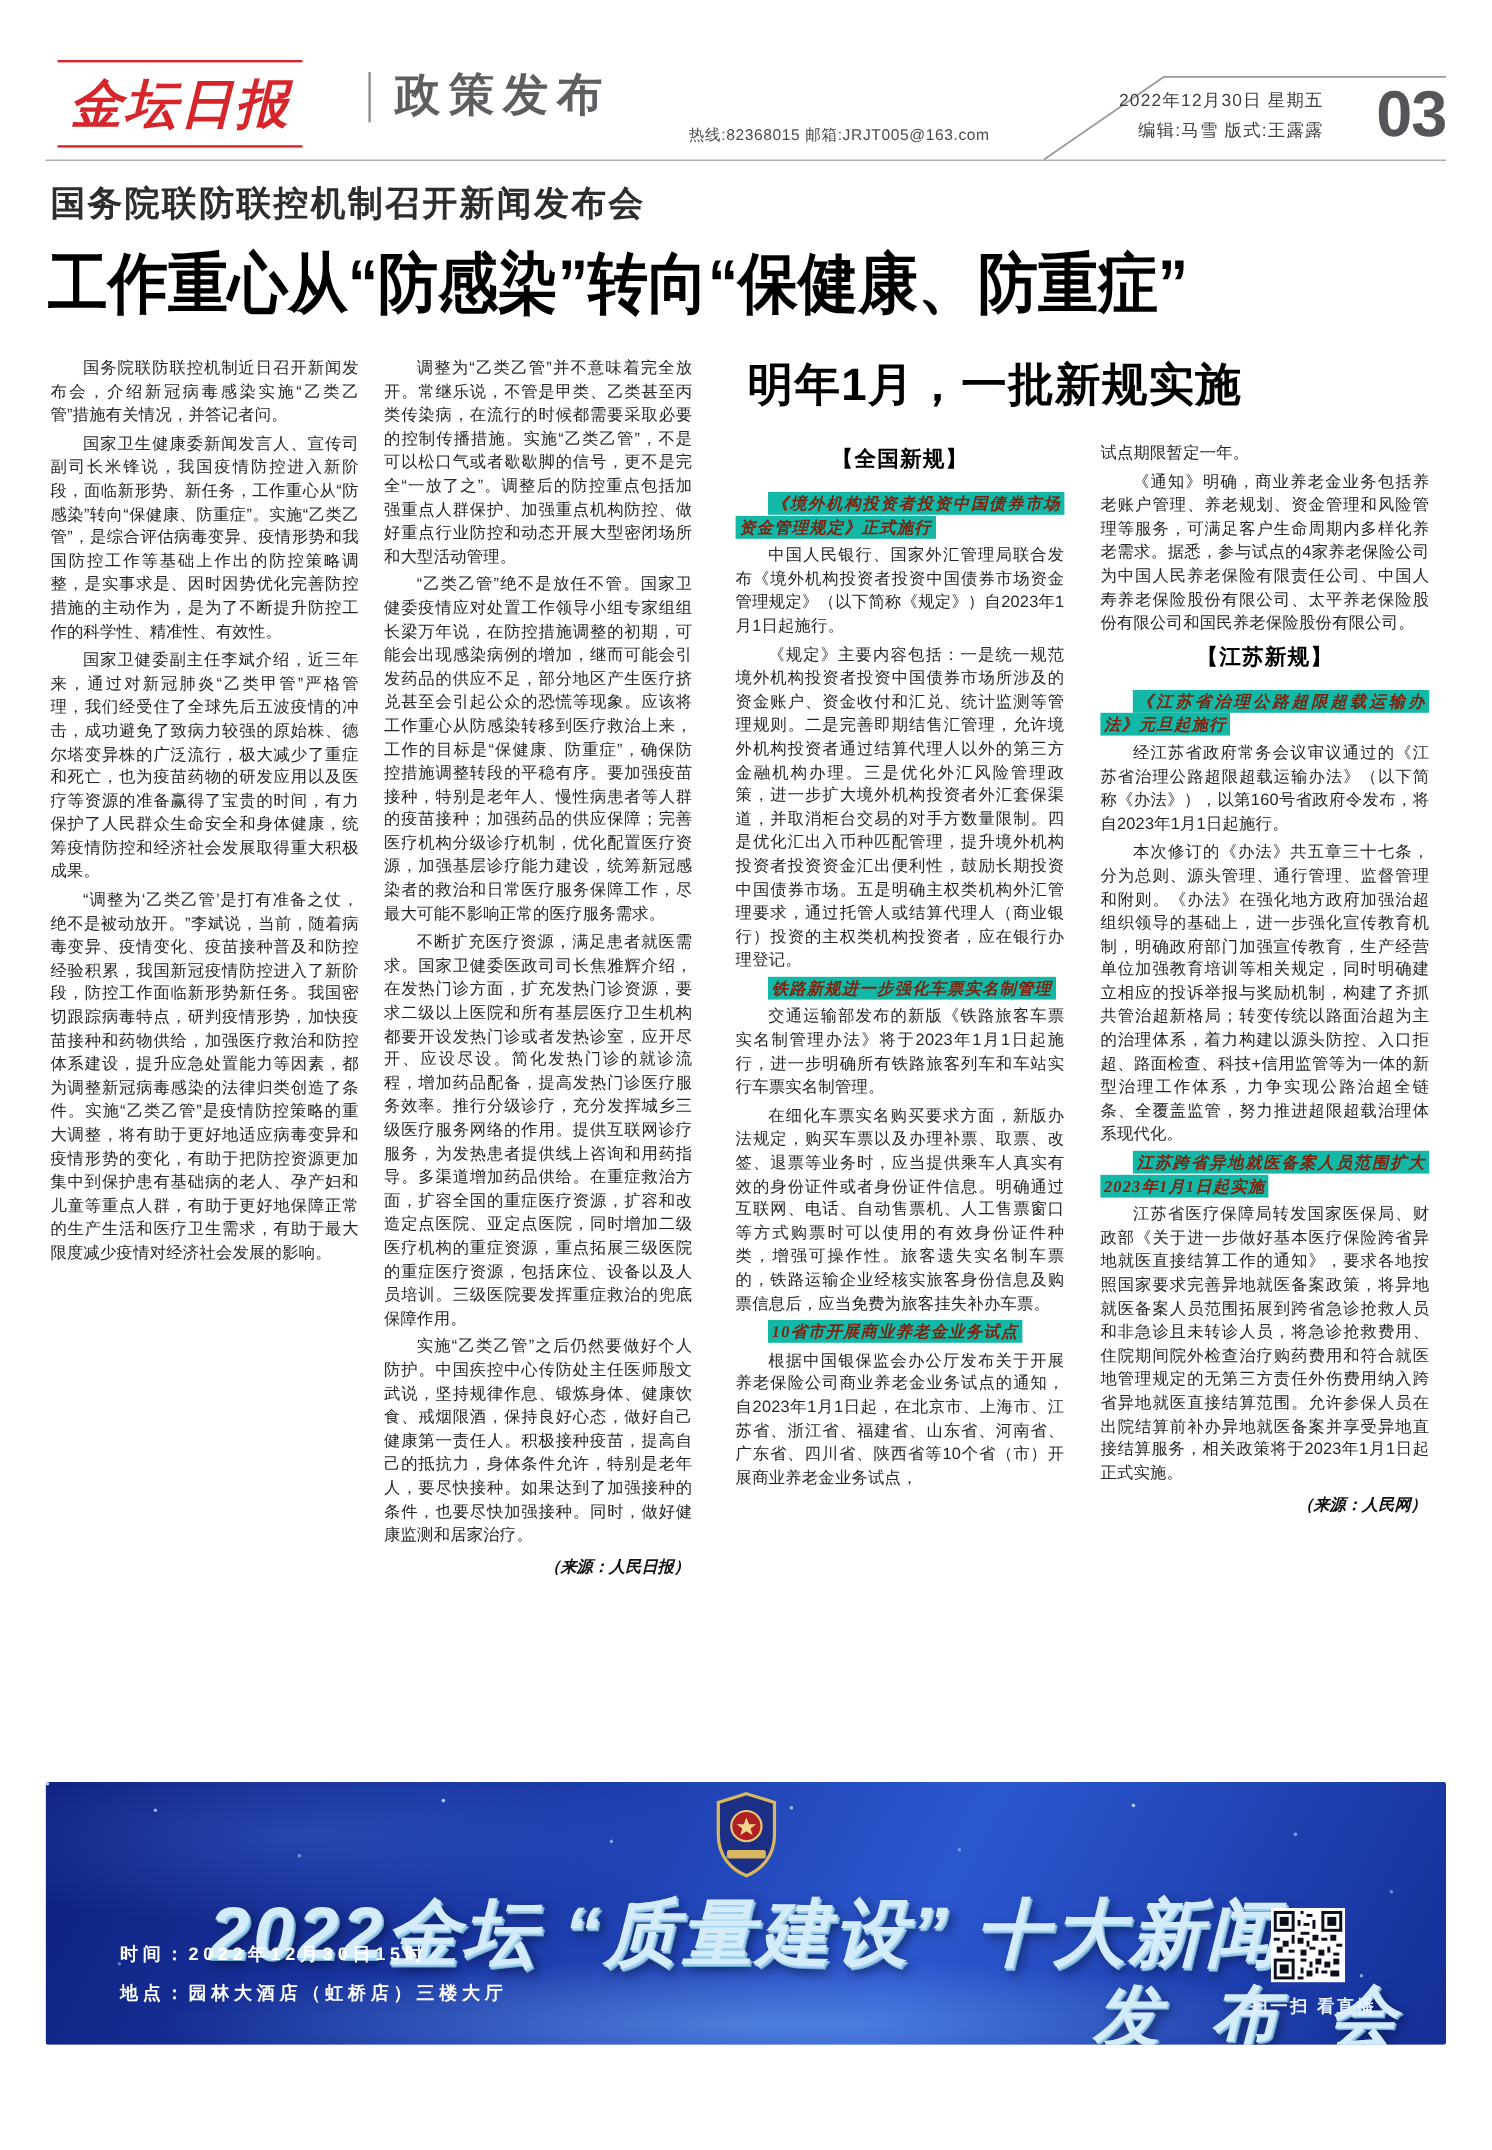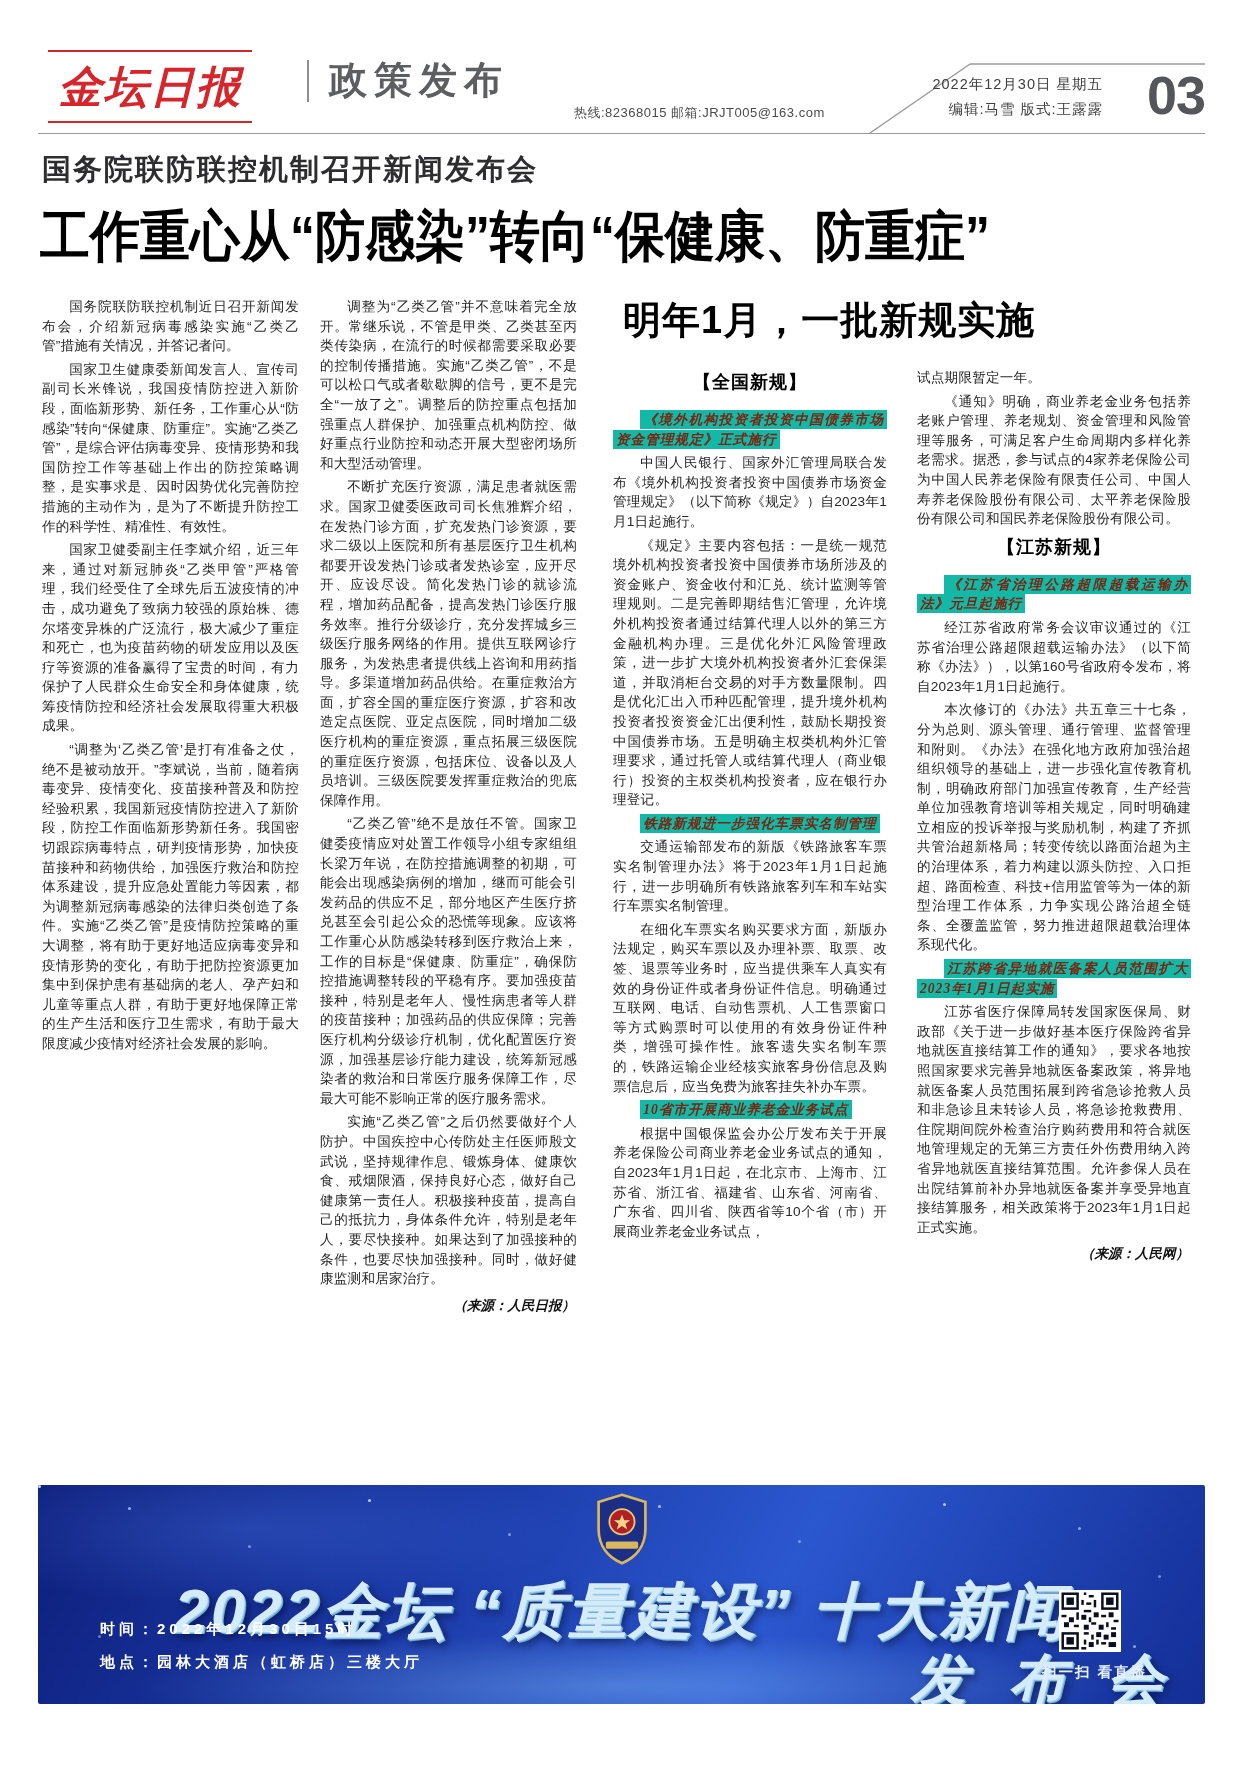--- a/index.html
+++ b/index.html
@@ -91,22 +91,22 @@
 
     <div class="lead-cols">
       <div class="col body-text">
         <p>国务院联防联控机制近日召开新闻发布会，介绍新冠病毒感染实施“乙类乙管”措施有关情况，并答记者问。</p>
         <p>国家卫生健康委新闻发言人、宣传司副司长米锋说，我国疫情防控进入新阶段，面临新形势、新任务，工作重心从“防感染”转向“保健康、防重症”。实施“乙类乙管”，是综合评估病毒变异、疫情形势和我国防控工作等基础上作出的防控策略调整，是实事求是、因时因势优化完善防控措施的主动作为，是为了不断提升防控工作的科学性、精准性、有效性。</p>
         <p>国家卫健委副主任李斌介绍，近三年来，通过对新冠肺炎“乙类甲管”严格管理，我们经受住了全球先后五波疫情的冲击，成功避免了致病力较强的原始株、德尔塔变异株的广泛流行，极大减少了重症和死亡，也为疫苗药物的研发应用以及医疗等资源的准备赢得了宝贵的时间，有力保护了人民群众生命安全和身体健康，统筹疫情防控和经济社会发展取得重大积极成果。</p>
         <p>“调整为‘乙类乙管’是打有准备之仗，绝不是被动放开。”李斌说，当前，随着病毒变异、疫情变化、疫苗接种普及和防控经验积累，我国新冠疫情防控进入了新阶段，防控工作面临新形势新任务。我国密切跟踪病毒特点，研判疫情形势，加快疫苗接种和药物供给，加强医疗救治和防控体系建设，提升应急处置能力等因素，都为调整新冠病毒感染的法律归类创造了条件。实施“乙类乙管”是疫情防控策略的重大调整，将有助于更好地适应病毒变异和疫情形势的变化，有助于把防控资源更加集中到保护患有基础病的老人、孕产妇和儿童等重点人群，有助于更好地保障正常的生产生活和医疗卫生需求，有助于最大限度减少疫情对经济社会发展的影响。</p>
       </div>
       <div class="col body-text">
         <p>调整为“乙类乙管”并不意味着完全放开。常继乐说，不管是甲类、乙类甚至丙类传染病，在流行的时候都需要采取必要的控制传播措施。实施“乙类乙管”，不是可以松口气或者歇歇脚的信号，更不是完全“一放了之”。调整后的防控重点包括加强重点人群保护、加强重点机构防控、做好重点行业防控和动态开展大型密闭场所和大型活动管理。</p>
+        <p>“乙类乙管”绝不是放任不管。国家卫健委疫情应对处置工作领导小组专家组组长梁万年说，在防控措施调整的初期，可能会出现感染病例的增加，继而可能会引发药品的供应不足，部分地区产生医疗挤兑甚至会引起公众的恐慌等现象。应该将工作重心从防感染转移到医疗救治上来，工作的目标是“保健康、防重症”，确保防控措施调整转段的平稳有序。要加强疫苗接种，特别是老年人、慢性病患者等人群的疫苗接种；加强药品的供应保障；完善医疗机构分级诊疗机制，优化配置医疗资源，加强基层诊疗能力建设，统筹新冠感染者的救治和日常医疗服务保障工作，尽最大可能不影响正常的医疗服务需求。</p>
         <p>不断扩充医疗资源，满足患者就医需求。国家卫健委医政司司长焦雅辉介绍，在发热门诊方面，扩充发热门诊资源，要求二级以上医院和所有基层医疗卫生机构都要开设发热门诊或者发热诊室，应开尽开、应设尽设。简化发热门诊的就诊流程，增加药品配备，提高发热门诊医疗服务效率。推行分级诊疗，充分发挥城乡三级医疗服务网络的作用。提供互联网诊疗服务，为发热患者提供线上咨询和用药指导。多渠道增加药品供给。在重症救治方面，扩容全国的重症医疗资源，扩容和改造定点医院、亚定点医院，同时增加二级医疗机构的重症资源，重点拓展三级医院的重症医疗资源，包括床位、设备以及人员培训。三级医院要发挥重症救治的兜底保障作用。</p>
-        <p>“乙类乙管”绝不是放任不管。国家卫健委疫情应对处置工作领导小组专家组组长梁万年说，在防控措施调整的初期，可能会出现感染病例的增加，继而可能会引发药品的供应不足，部分地区产生医疗挤兑甚至会引起公众的恐慌等现象。应该将工作重心从防感染转移到医疗救治上来，工作的目标是“保健康、防重症”，确保防控措施调整转段的平稳有序。要加强疫苗接种，特别是老年人、慢性病患者等人群的疫苗接种；加强药品的供应保障；完善医疗机构分级诊疗机制，优化配置医疗资源，加强基层诊疗能力建设，统筹新冠感染者的救治和日常医疗服务保障工作，尽最大可能不影响正常的医疗服务需求。</p>
         <p>实施“乙类乙管”之后仍然要做好个人防护。中国疾控中心传防处主任医师殷文武说，坚持规律作息、锻炼身体、健康饮食、戒烟限酒，保持良好心态，做好自己健康第一责任人。积极接种疫苗，提高自己的抵抗力，身体条件允许，特别是老年人，要尽快接种。如果达到了加强接种的条件，也要尽快加强接种。同时，做好健康监测和居家治疗。</p>
         <div class="source-line">（来源：人民日报）</div>
       </div>
     </div>
 
     <div class="brief">
       <div class="brief-headline">明年1月，一批新规实施</div>
       <div class="brief-cols">
 
         <div class="brief-col body-text">

